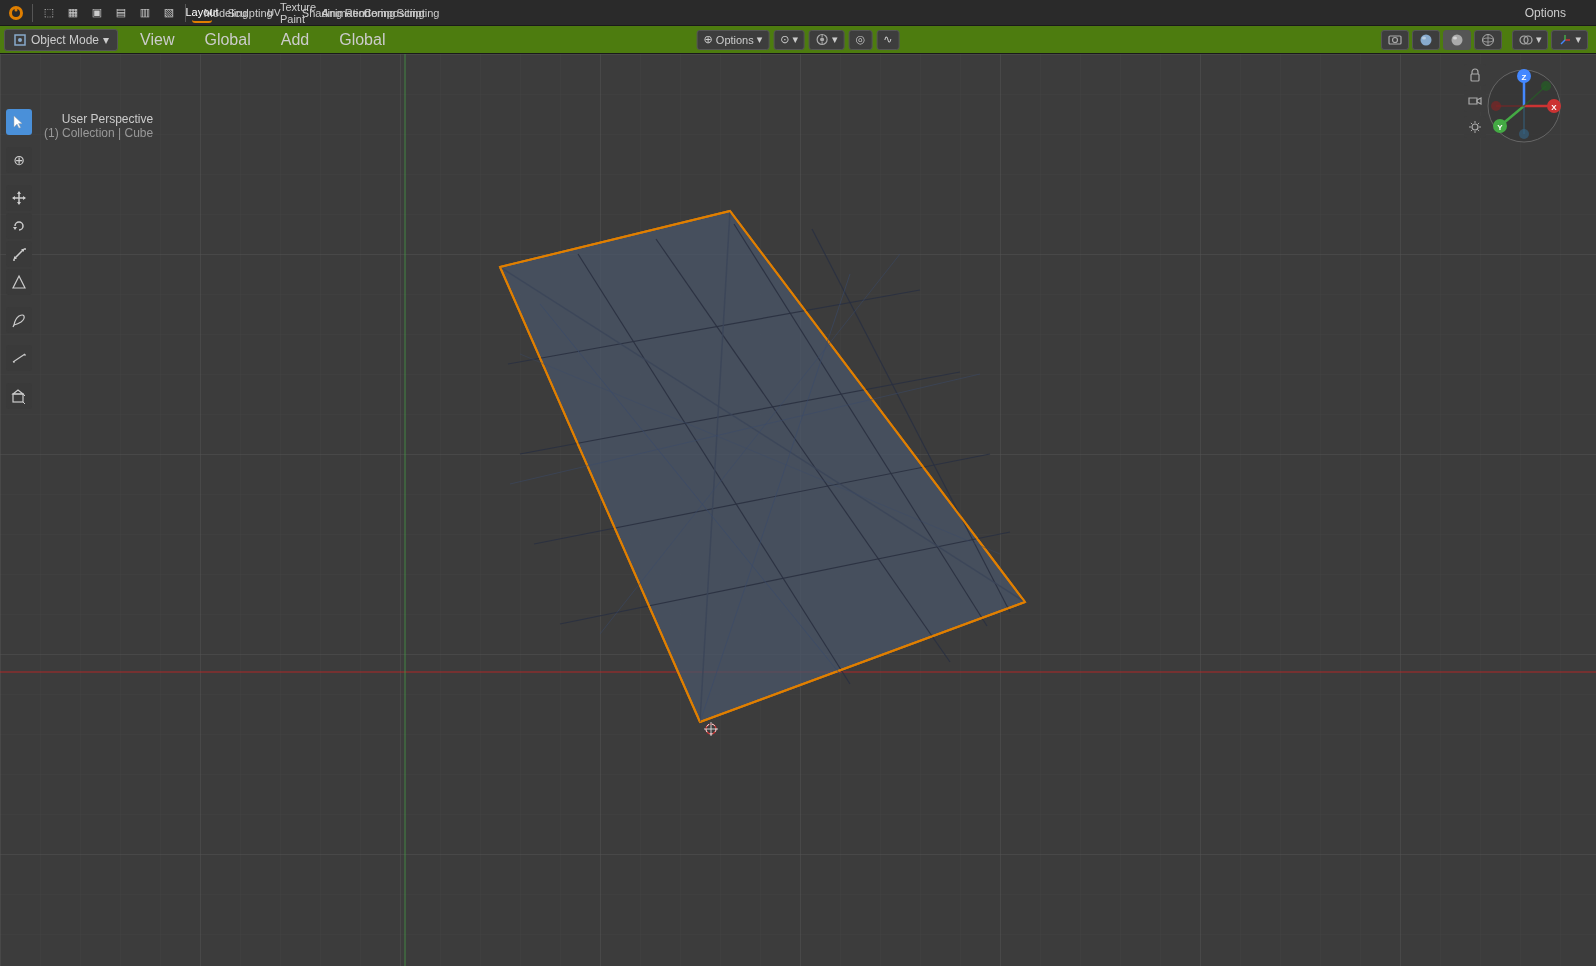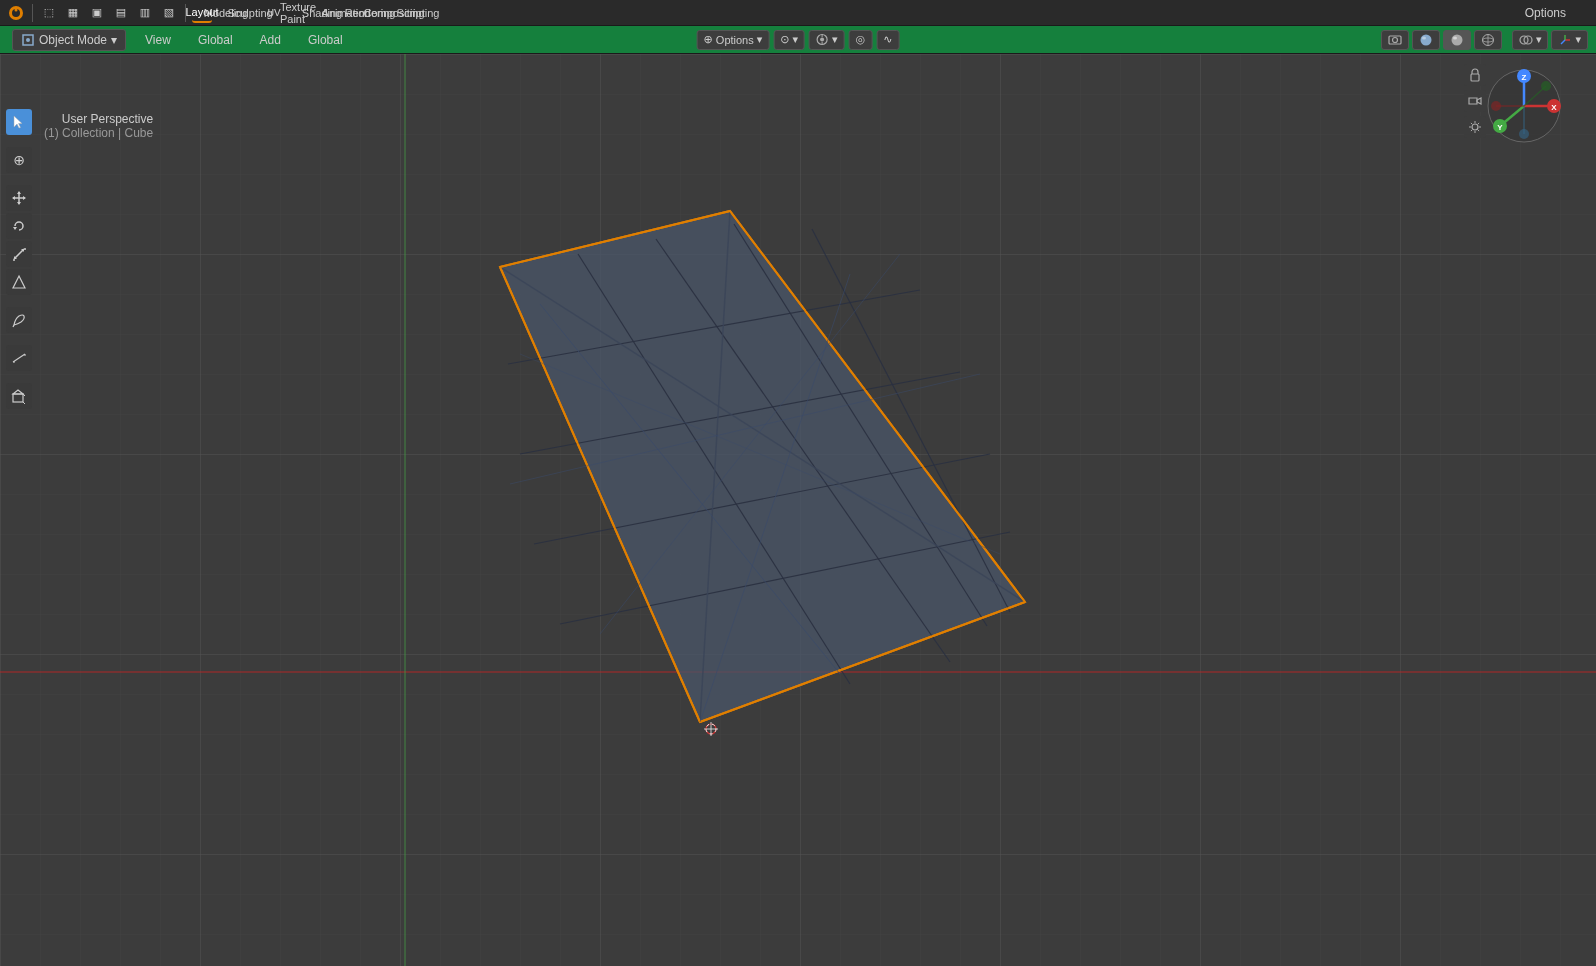--- a/index.html
+++ b/index.html
@@ -41,25 +41,25 @@
       width: 1px; height: 18px;
       background: #555;
       margin: 0 2px;
     }
 
     
     #menu-bar {
       position: absolute;
       top: 26px; left: 0; right: 0;
       height: 28px;
-      background: #15803d;
+      background: #4d7c0f;
       display: flex;
       align-items: center;
-      padding: 0 12px;
-      gap: 11px;
+      padding: 0 4px;
+      gap: 2px;
       z-index: 100;
       border-bottom: 1px solid #1a1a1a;
     }
 
     .mode-btn {
       background: #3d3d3d;
       border: 1px solid #555;
       border-radius: 3px;
       color: #ccc;
       padding: 2px 8px;
@@ -69,21 +69,22 @@
       align-items: center;
       gap: 4px;
       height: 22px;
     }
 
     .menu-item {
       color: #ccc;
       padding: 3px 8px;
       cursor: pointer;
       border-radius: 3px;
-      font-size: 12px;
+      font-size: 16px;
+      margin-left: 12px;
     }
 
     .ctrl-btn {
       background: #3d3d3d;
       border: 1px solid #555;
       border-radius: 3px;
       color: #ccc;
       padding: 1px 6px;
       font-size: 11px;
       cursor: pointer;

